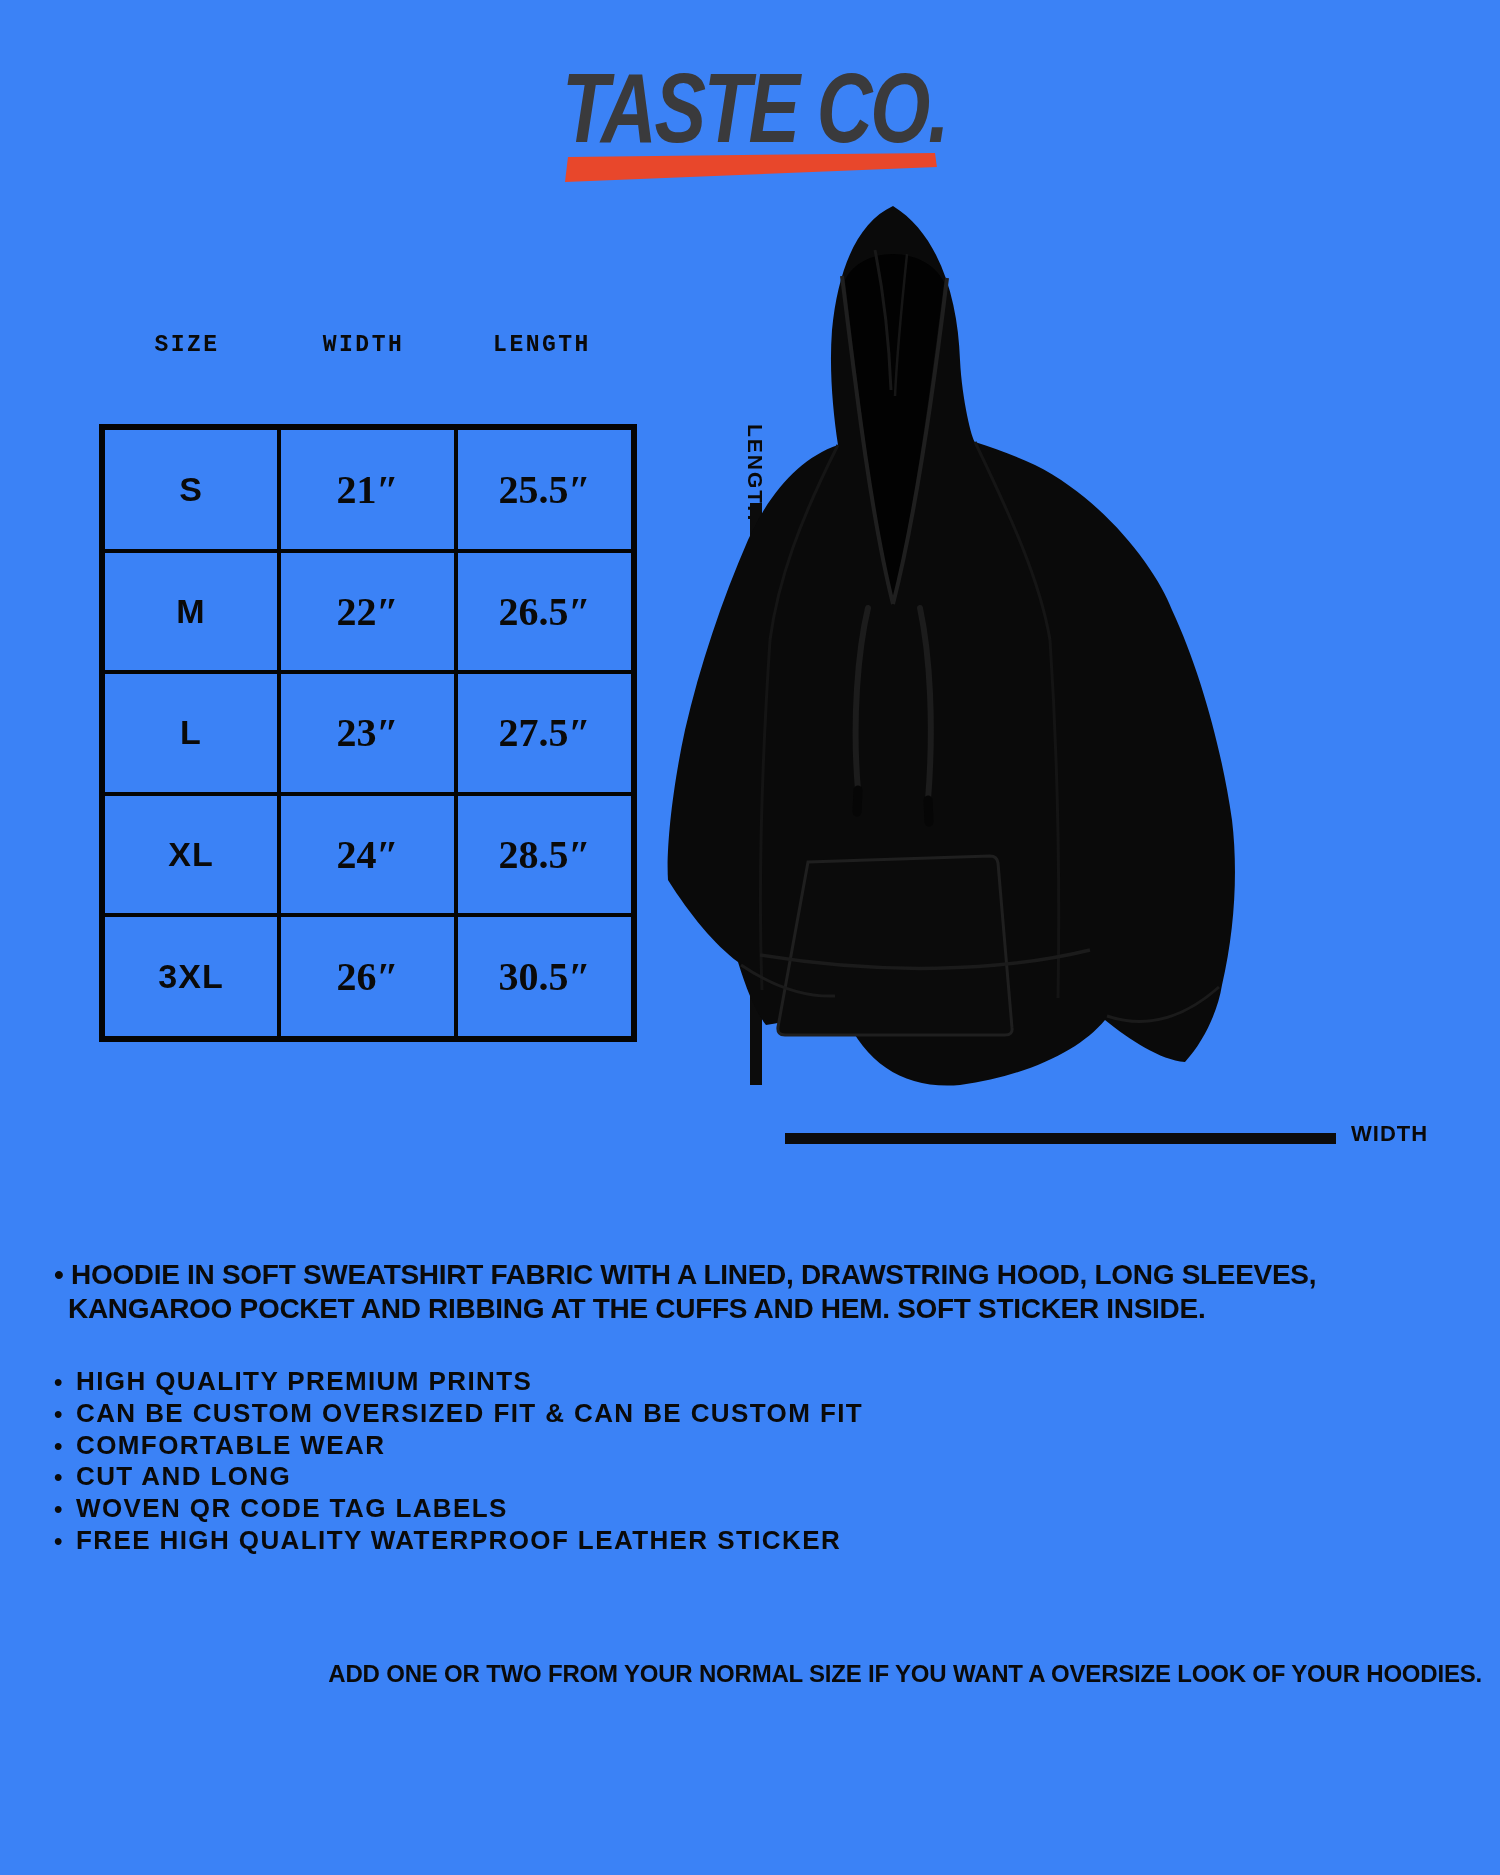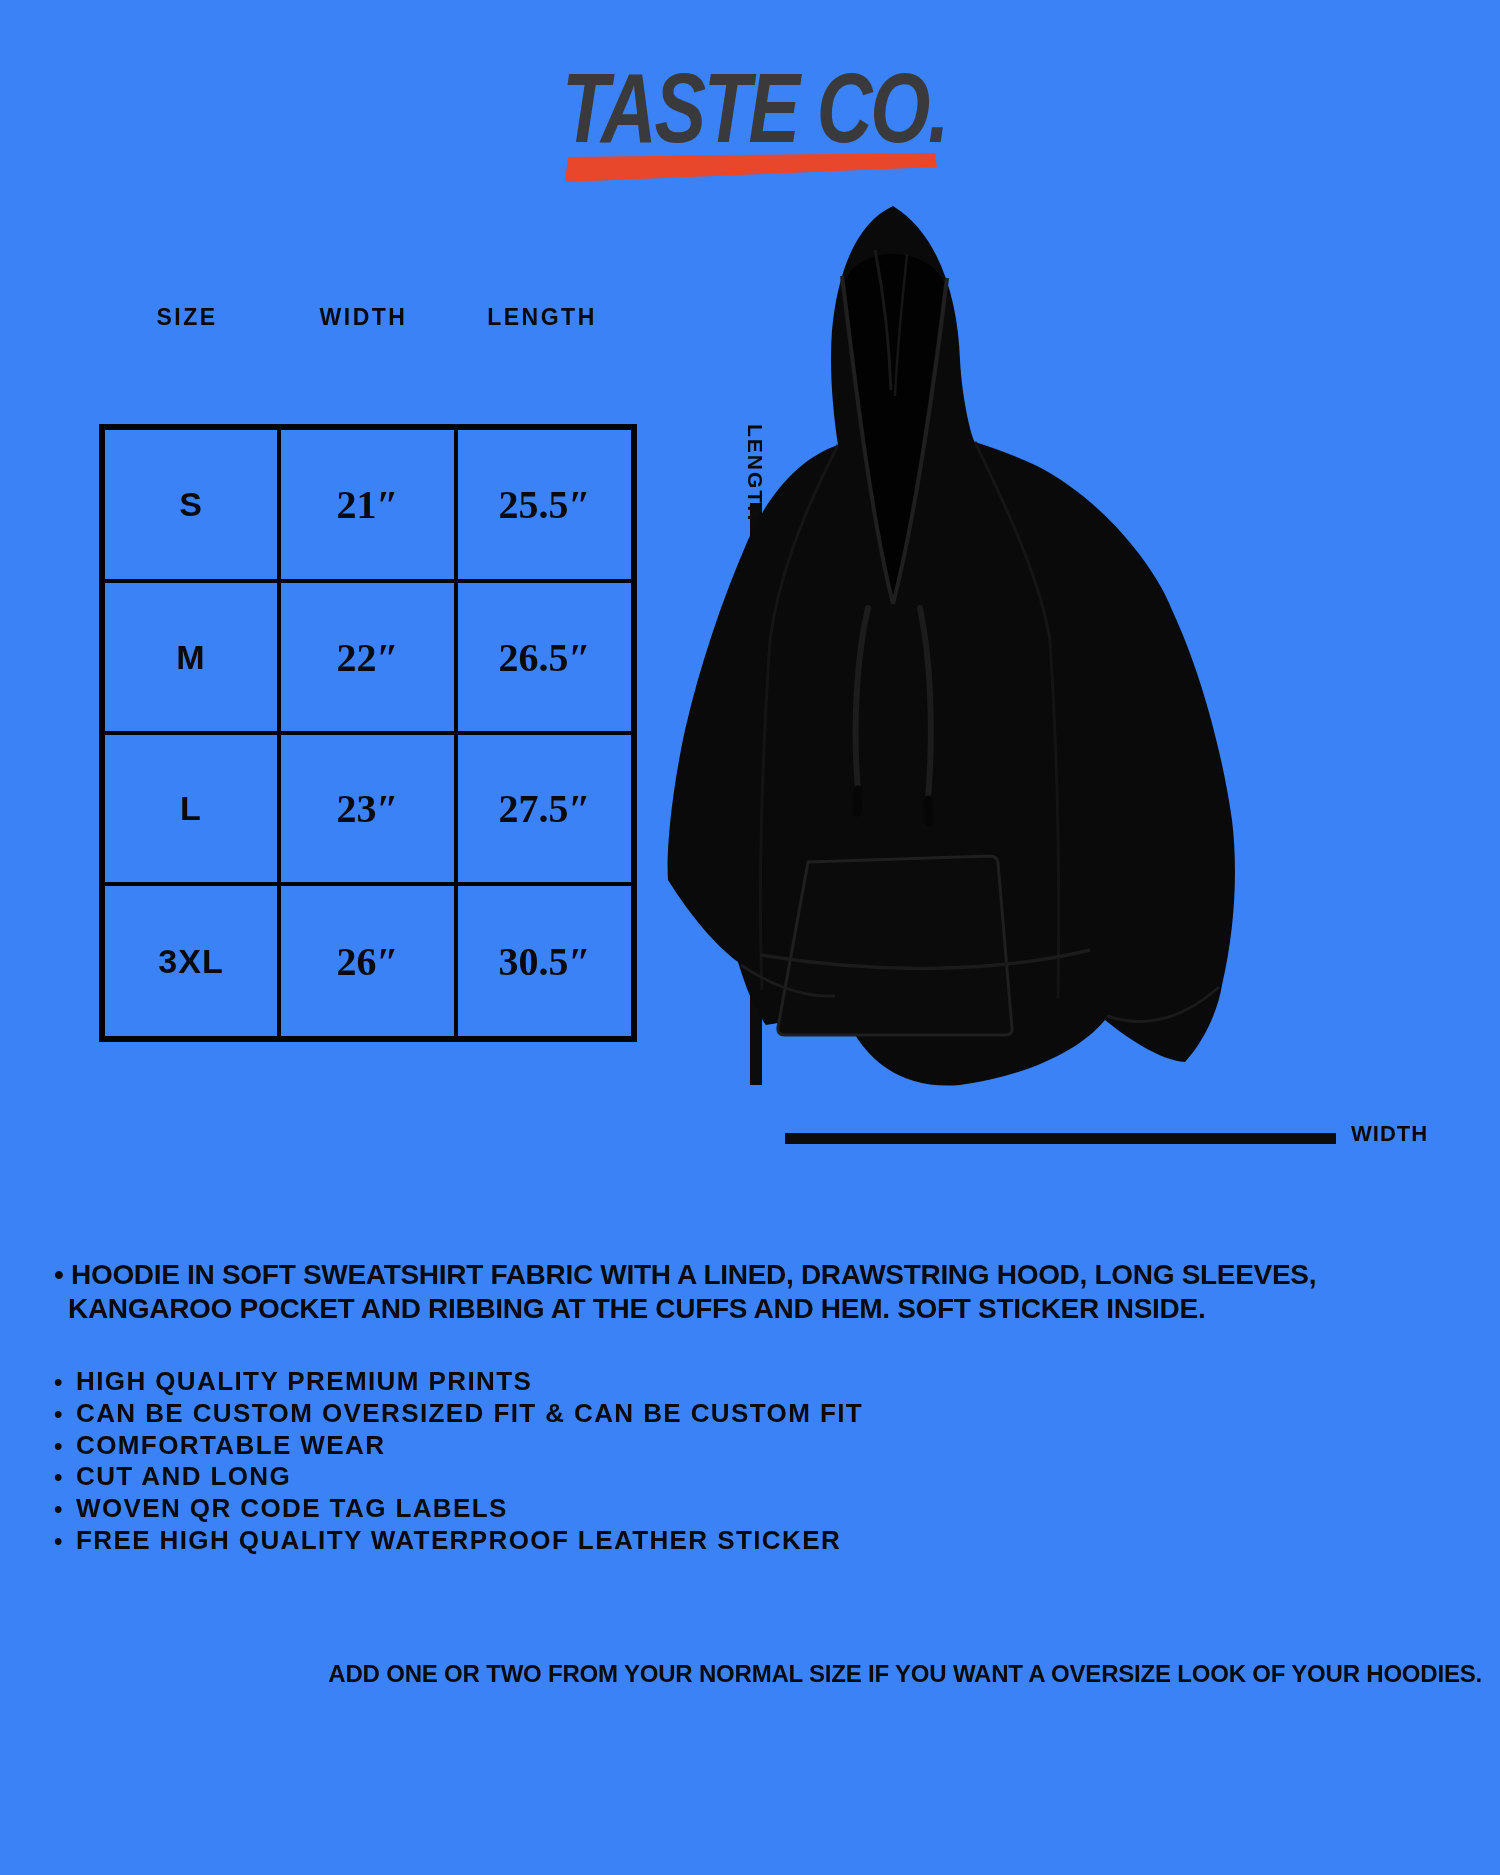--- a/index.html
+++ b/index.html
@@ -13,21 +13,21 @@
     font-size:99px;line-height:1;font-weight:700;font-style:italic;
     letter-spacing:-3px;color:#3a3a3c;white-space:nowrap;
     transform:scaleX(0.78);transform-origin:left top;
   }
   .logo-swoosh{
     position:absolute;left:565px;top:152px;width:373px;height:31px;
     background:#e8472b;
     clip-path:polygon(0.8% 16%,99.2% 3%,99.7% 48%,0% 97%);
   }
   
-  .col-headers{position:absolute;left:99px;top:304px;width:533px;display:flex;}
+  .col-headers{position:absolute;left:99px;top:332px;width:533px;display:flex;font-family:Liberation Mono, monospace;}
   .col-headers span{
     display:block;text-align:center;font-weight:700;font-size:23px;letter-spacing:2.5px;
   }
   .col-headers span:nth-child(1){width:176px;}
   .col-headers span:nth-child(2){width:177px;}
   .col-headers span:nth-child(3){width:180px;}
   table.size-chart{
     position:absolute;left:99px;top:424px;width:533px;height:618px;
     border-collapse:collapse;table-layout:fixed;
   }
@@ -93,20 +93,25 @@
       </tr>
       <tr>
         <td class="c-size">M</td>
         <td class="c-meas">22″</td>
         <td class="c-meas">26.5″</td>
       </tr>
       <tr>
         <td class="c-size">L</td>
         <td class="c-meas">23″</td>
         <td class="c-meas">27.5″</td>
+      </tr>
+      <tr>
+        <td class="c-size">XL</td>
+        <td class="c-meas">24″</td>
+        <td class="c-meas">28.5″</td>
       </tr>
       <tr>
         <td class="c-size">3XL</td>
         <td class="c-meas">26″</td>
         <td class="c-meas">30.5″</td>
       </tr>
     </tbody>
   </table>
 
   <div class="length-label">LENGTH</div>

